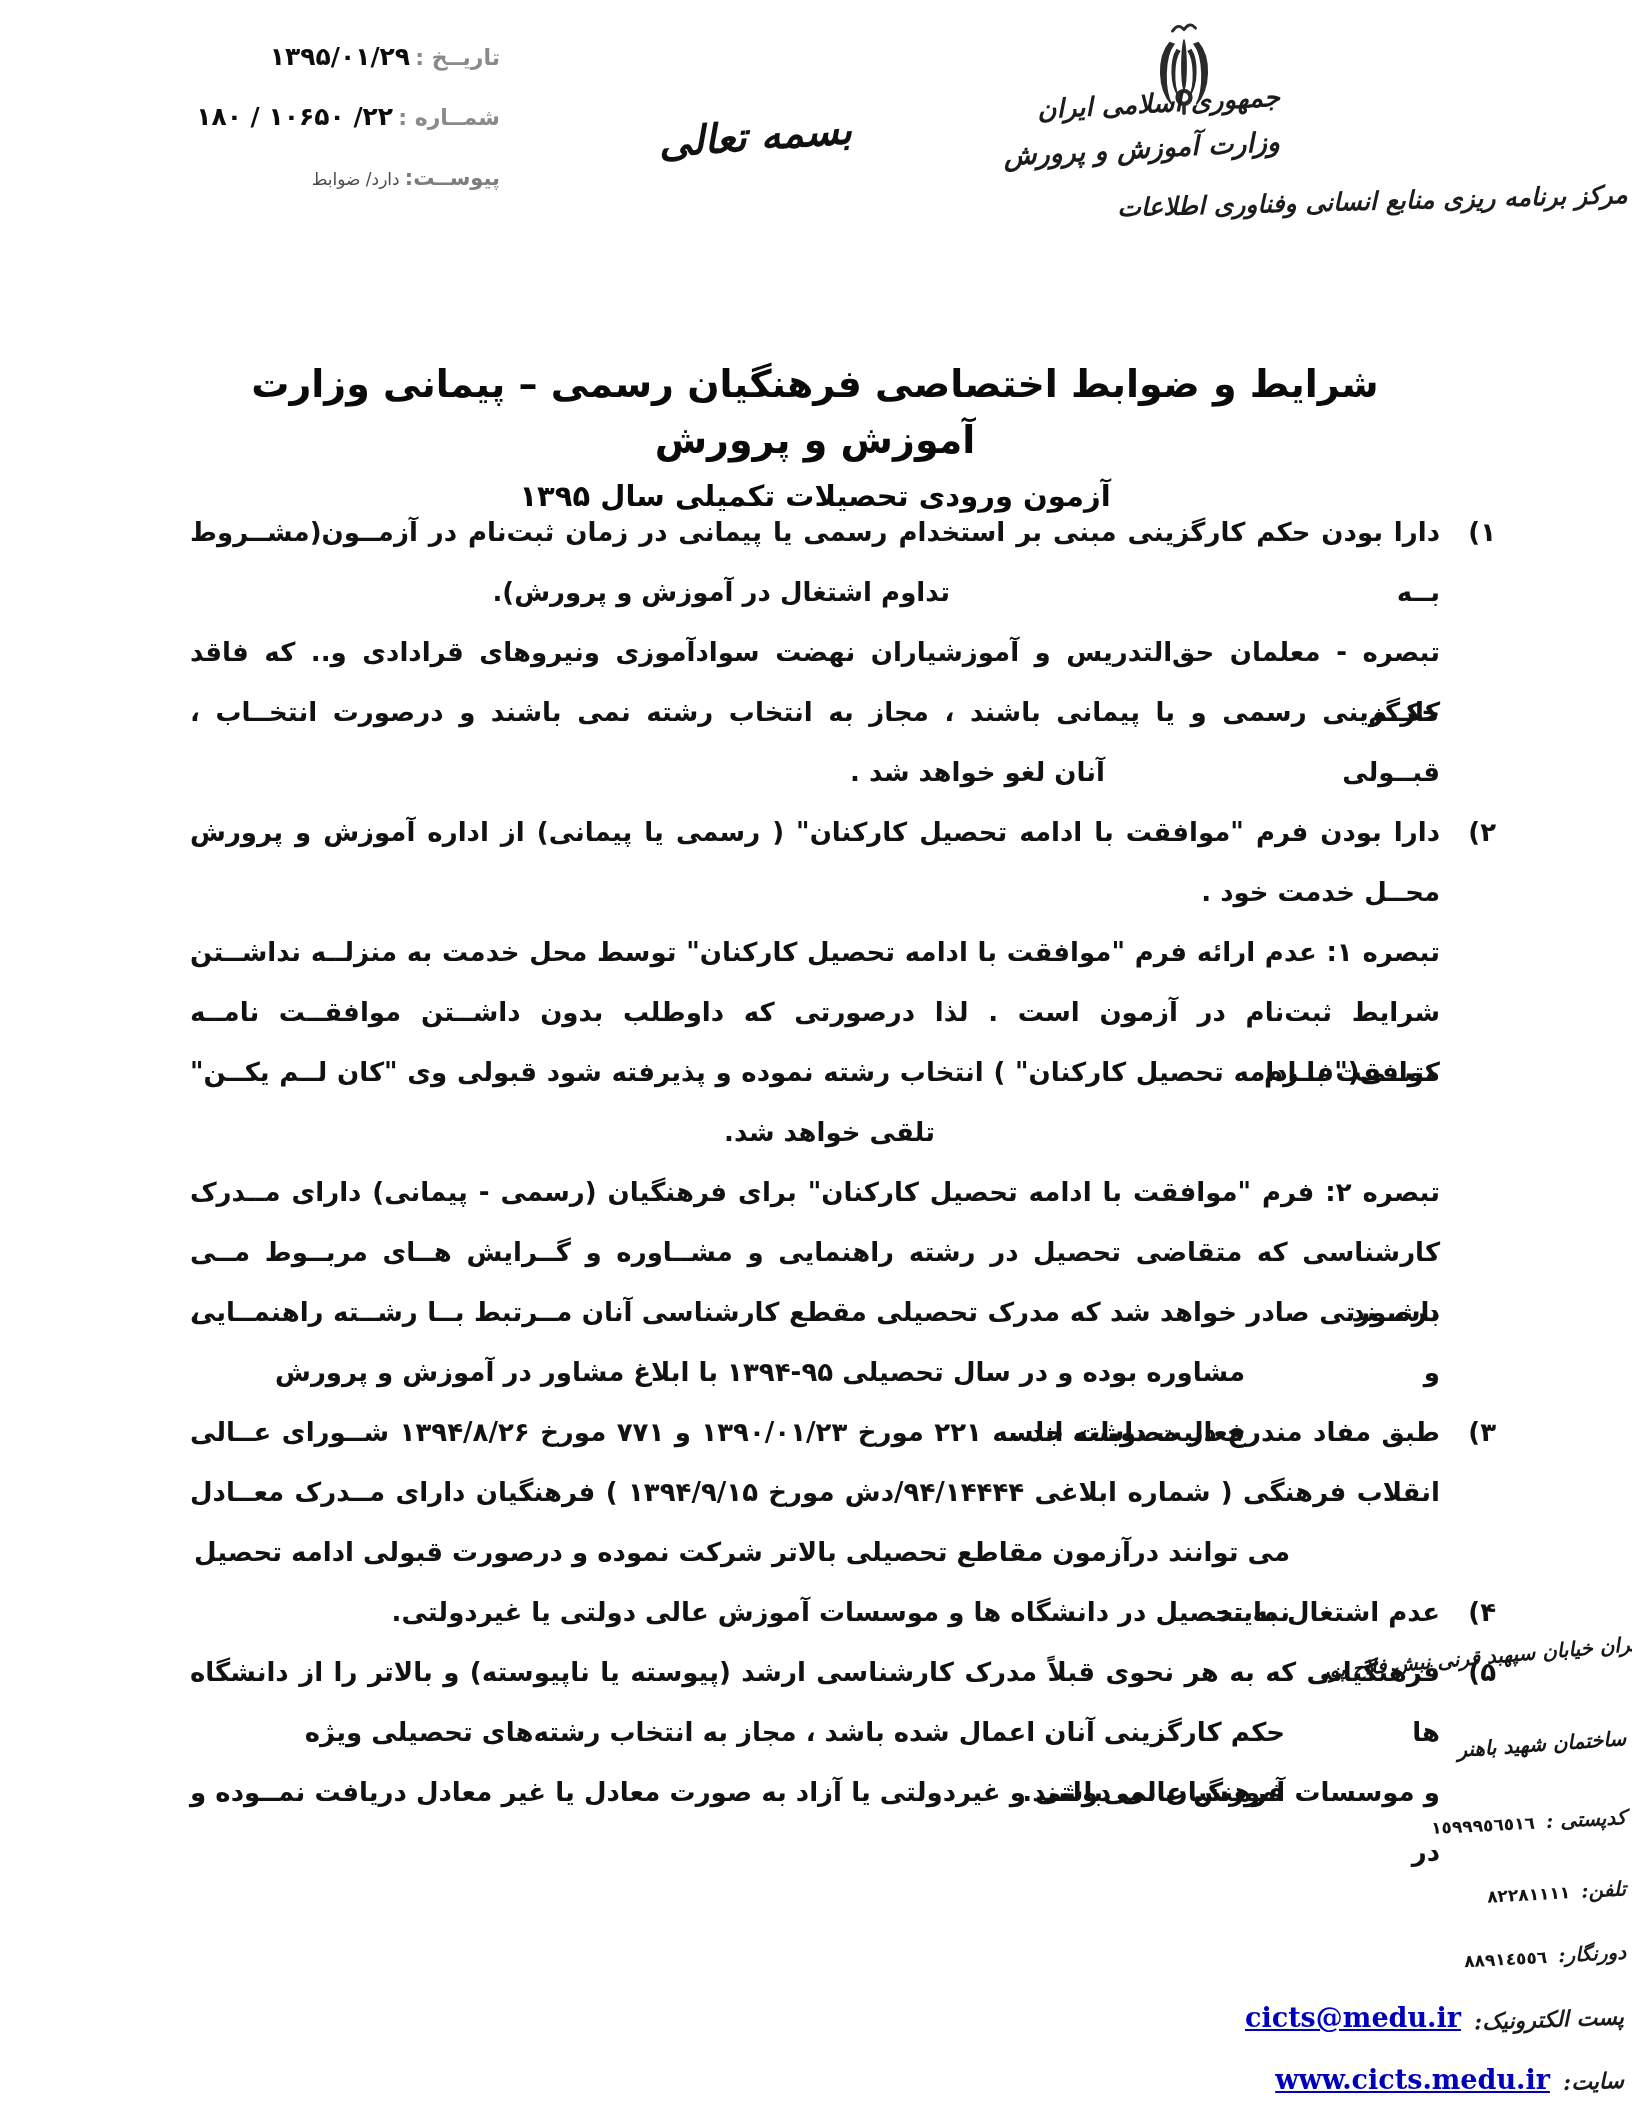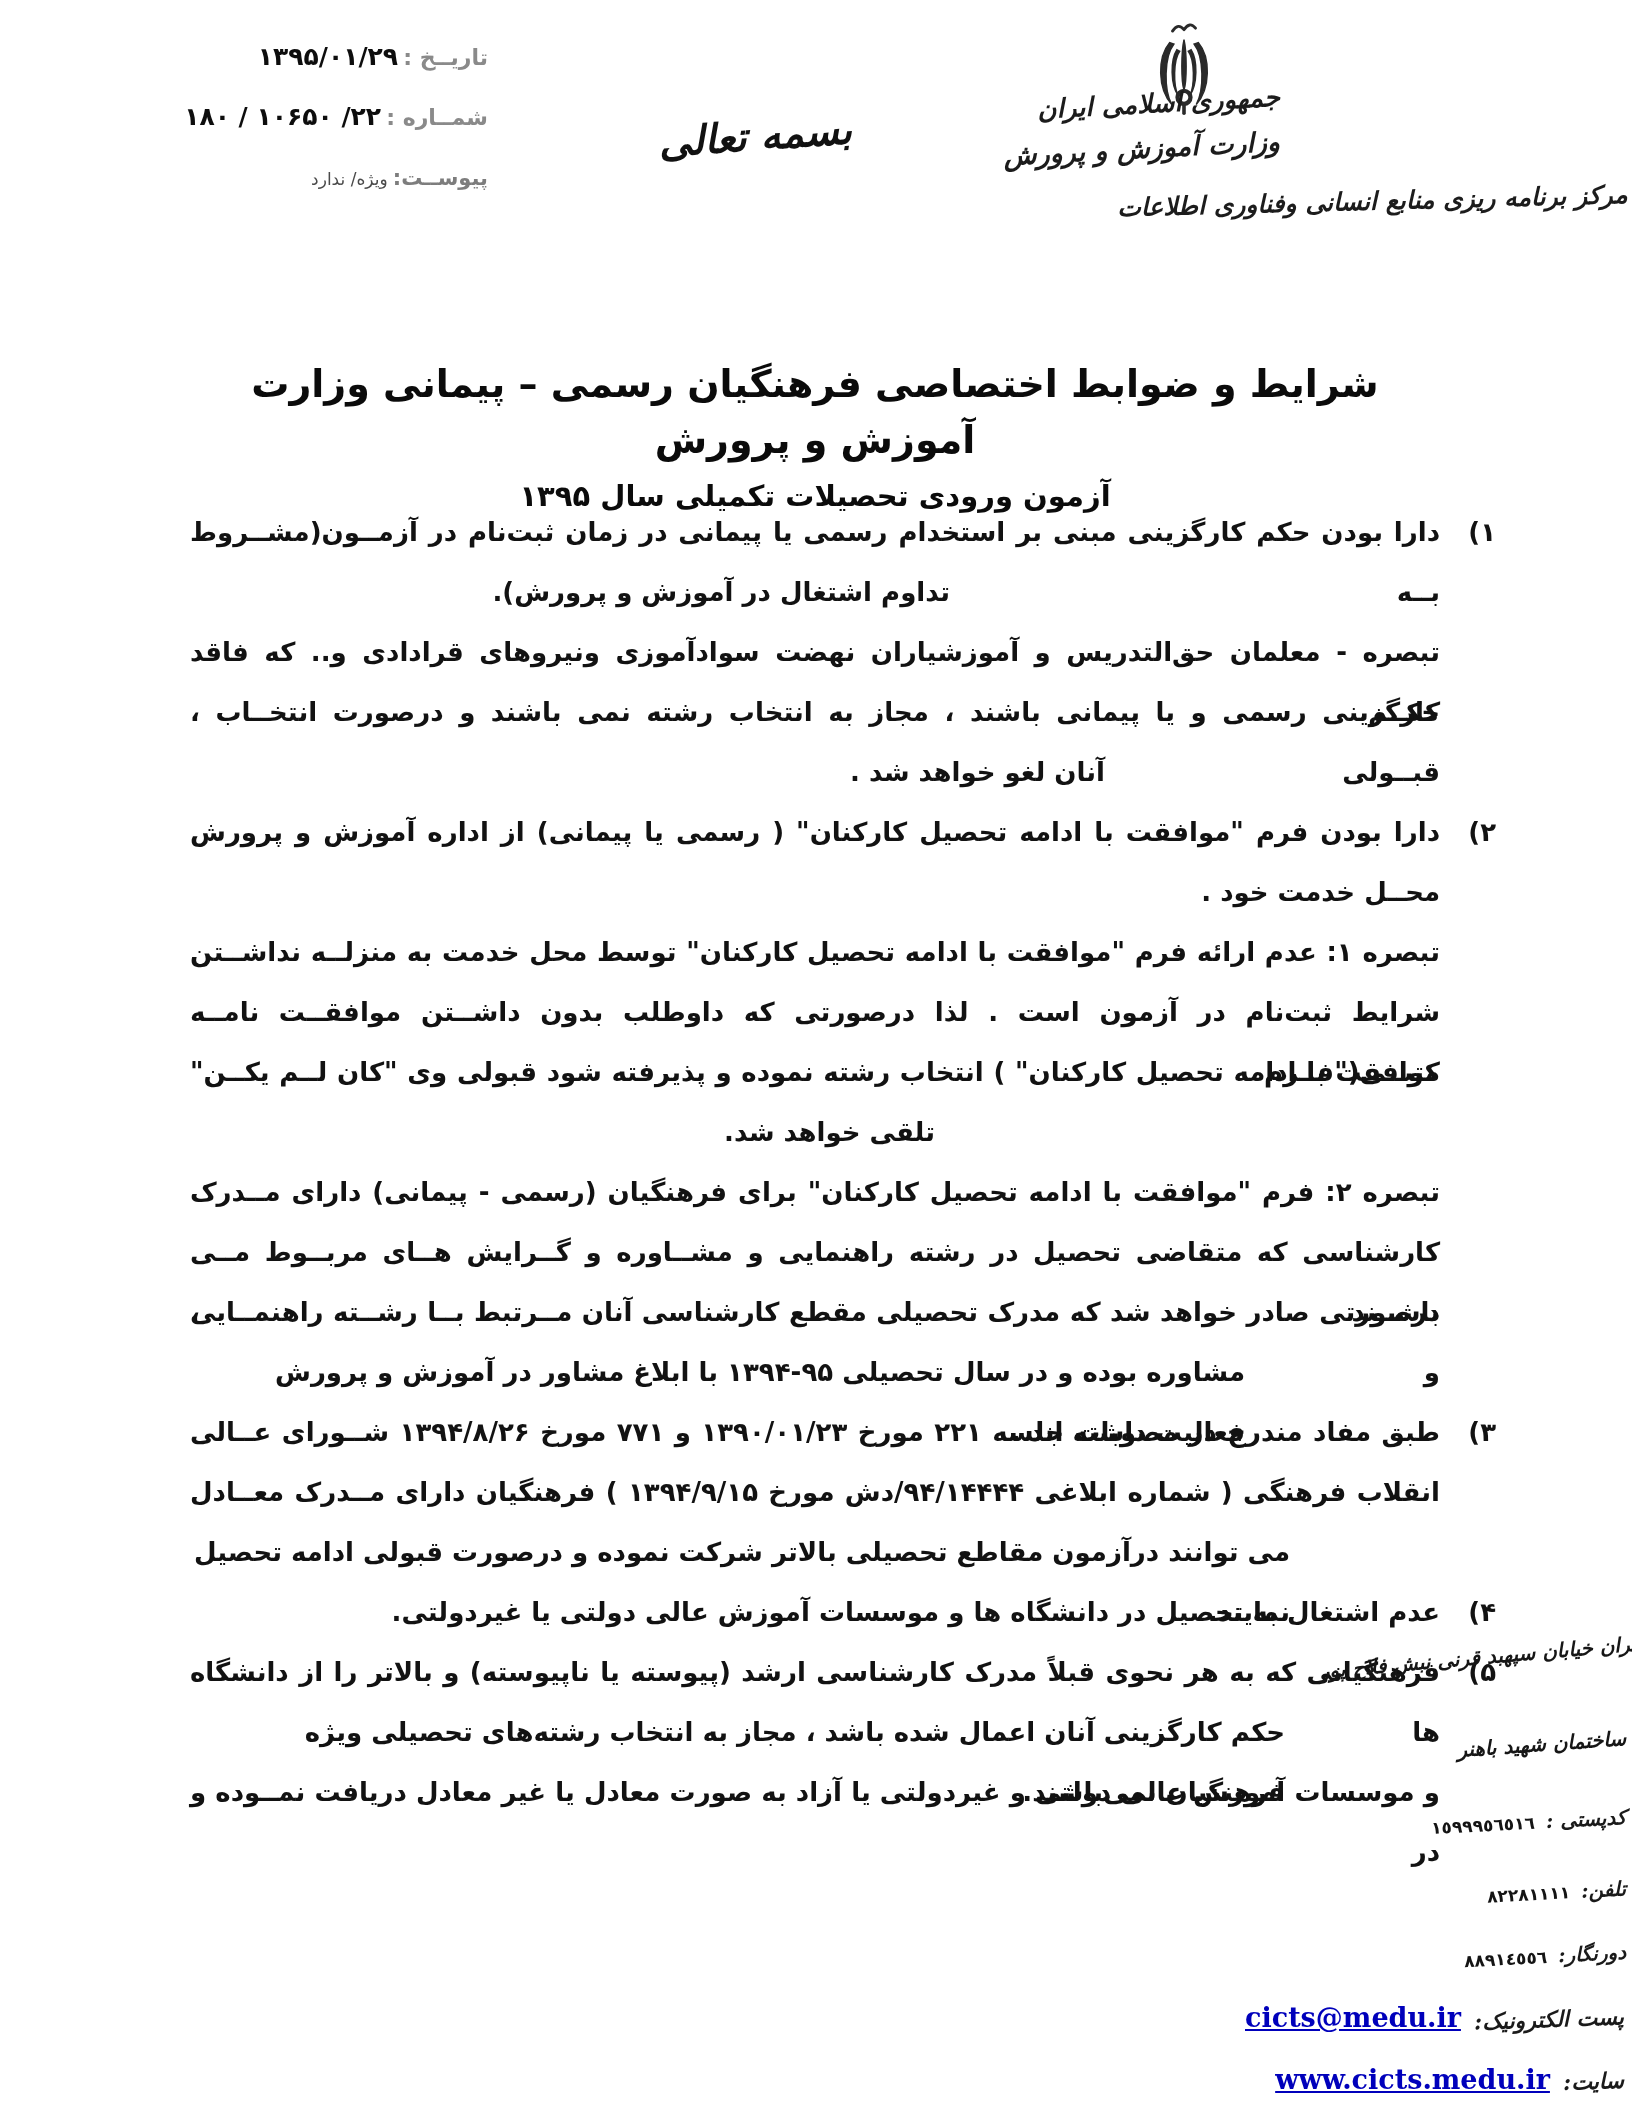--- a/index.html
+++ b/index.html
@@ -15,21 +15,21 @@
   
   .emblem{position:absolute;top:14px;right:412px;width:72px;height:122px;}
   .nastaliq{font-family:"DejaVu Serif", serif;font-style:italic;font-weight:700;}
   .hdr-line{position:absolute;white-space:nowrap;color:#1c1c1c;}
   .hdr-republic{top:88px;right:352px;width:240px;text-align:center;font-size:26px;transform:rotate(-3deg);}
   .hdr-ministry{top:132px;right:352px;width:240px;text-align:center;font-size:27px;transform:rotate(-3deg);}
   .hdr-center{top:180px;right:4px;font-size:25px;transform:rotate(-1.5deg);transform-origin:right center;}
   .besmellah{position:absolute;top:112px;left:590px;width:330px;text-align:center;font-size:40px;transform:rotate(-4deg);color:#111;}
   
   .meta{position:absolute;top:36px;left:100px;width:400px;}
-  .meta-row{position:absolute;right:12px;white-space:nowrap;}
+  .meta-row{position:absolute;right:0;white-space:nowrap;}
   .meta-row .lbl{color:#8a8a8a;font-weight:700;font-size:22px;display:inline-block;}
   .meta-row .val{color:#0d0d0d;font-weight:700;font-size:25px;margin-left:6px;}
   .row-date{top:6px;}
   .row-num{top:66px;}
   .row-att{top:130px;}
   .row-att .lbl{font-size:21px;color:#7d7d7d;}
   .row-att .val{font-size:17px;color:#4a4a4a;font-weight:400;}
   .row-date .val,.row-num .val{margin-left:26px;}
   
   .title{position:absolute;top:356px;right:192px;width:1250px;text-align:center;font-weight:700;color:#0b0b0b;}
@@ -87,21 +87,21 @@
     <div class="meta-row row-date">
       <span class="lbl">تاریــخ :</span>
       <span class="val" dir="ltr">۱۳۹۵/۰۱/۲۹</span>
     </div>
     <div class="meta-row row-num">
       <span class="lbl">شمــاره :</span>
       <span class="val" dir="ltr">۱۸۰ / ۱۰۶۵۰ /۲۲</span>
     </div>
     <div class="meta-row row-att">
       <span class="lbl">پیوســت:</span>
-      <span class="val">ویژه/ ندارد</span>
+      <span class="val">دارد/ ضوابط</span>
     </div>
   </div>
 
   <div class="title">
     <div class="t1">شرایط و ضوابط اختصاصی فرهنگیان رسمی – پیمانی وزارت آموزش و پرورش</div>
     <div class="t2">آزمون ورودی تحصیلات تکمیلی سال ۱۳۹۵</div>
   </div>
 
   <div class="body-text">
       <div class="bline j"><span class="num">۱)</span><span>دارا بودن حکم کارگزینی مبنی بر استخدام رسمی یا پیمانی در زمان ثبت‌نام در آزمــون(مشــروط بــه</span></div>

